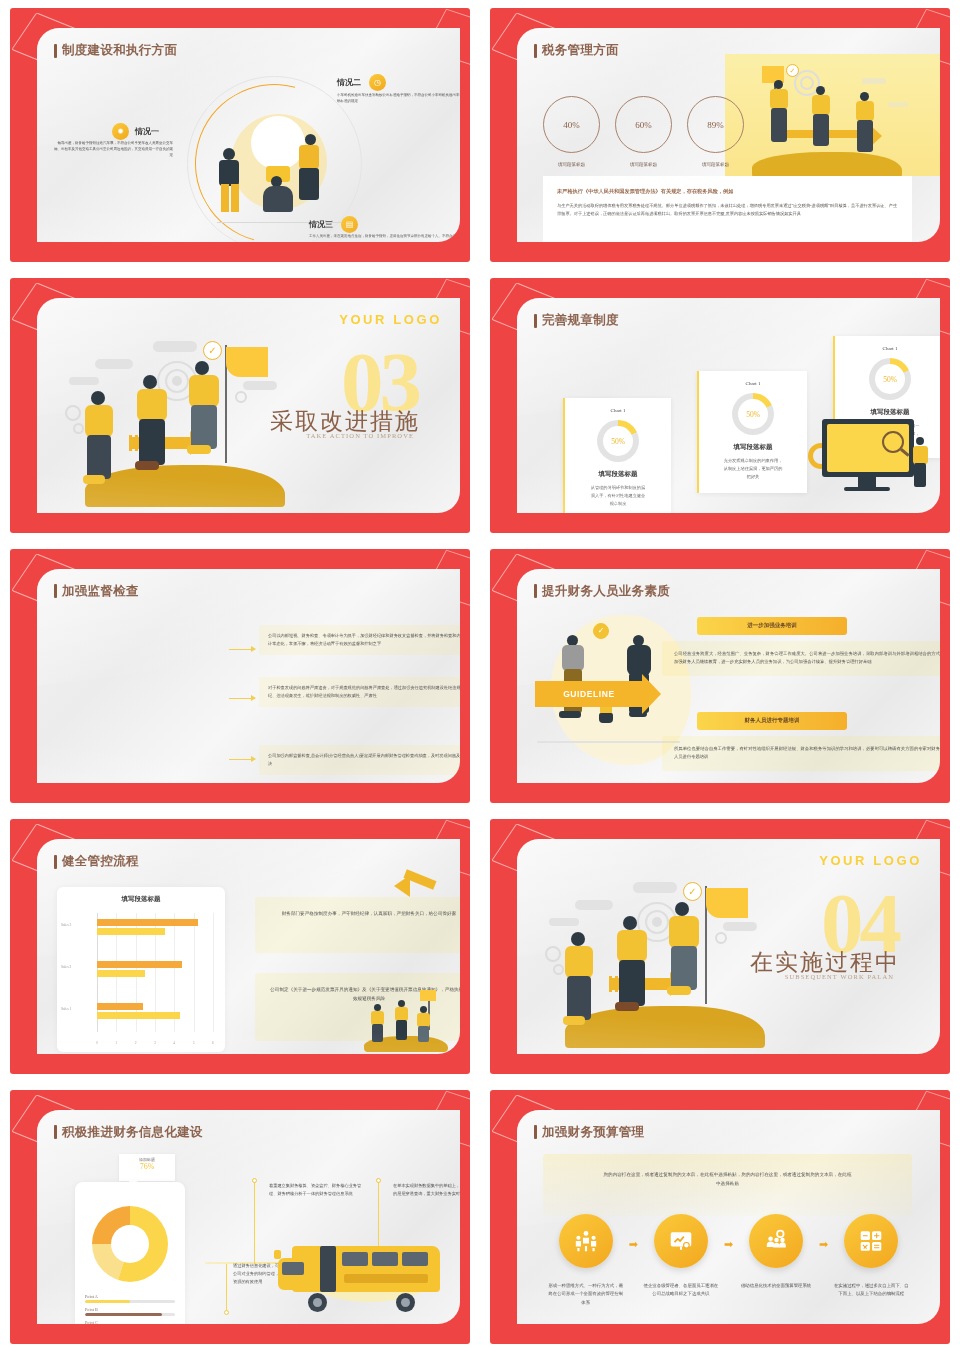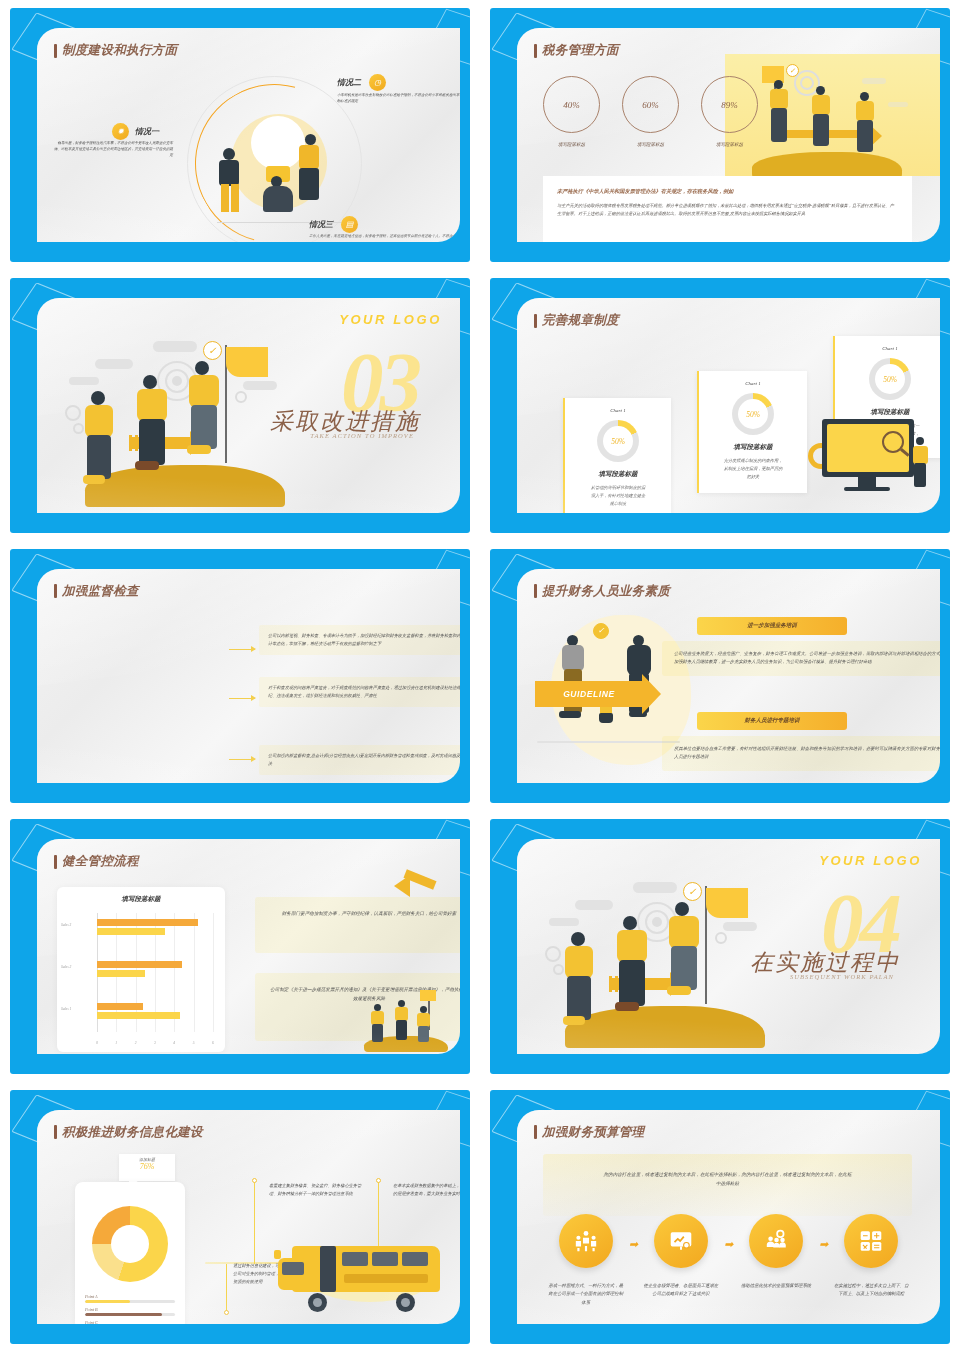--- a/index.html
+++ b/index.html
@@ -15,24 +15,23 @@
     grid-template-columns: repeat(2, 480px);
     grid-template-rows: repeat(5, 270.4px);
   }
   .slide {
     position: relative;
     padding: 8px 10px;
   }
   .card {
     position: relative;
     width: 100%; height: 100%;
-    background: #0ea5e9;
+    background: #ef4444;
     border-radius: 3px;
     overflow: hidden;
-    font-style: italic;
   }
   .card::after{
     content:"";
     position:absolute; left:12px; top:10px;
     width:46px;height:42px;
     border:1.2px solid rgba(255,255,255,.55);
     transform: rotate(22deg) skewX(-12deg);
     border-radius:2px;
     pointer-events:none;
   }
@@ -123,21 +122,21 @@
   .s1-h3{ position:absolute; left:272px; top:188px; display:flex; align-items:center; gap:8px; }
   .case-title{ font-family:"Liberation Serif", serif; font-size:8px; font-weight:700; color:#3b3b3b; }
   .case-badge{
     width:17px;height:17px;border-radius:50%;
     background:linear-gradient(145deg,#FBC93B,#F0A91E);
     display:flex;align-items:center;justify-content:center;
     color:#fff; font-size:8px;
   }
 
   
-  .s2-donuts{ position:absolute; left:26px; top:48px; display:flex; gap:22px; }
+  .s2-donuts{ position:absolute; left:26px; top:68px; display:flex; gap:15px; }
   .s2-d{ width:57px; text-align:center; }
   .s2-ring{
     width:57px;height:57px;border-radius:50%;
     border:1px solid #a9826b;
     display:flex;align-items:center;justify-content:center;
     font-family:"Liberation Serif",serif; font-size:9px; color:#8a5f48;
   }
   .s2-cap{ margin-top:9px; font-family:"Liberation Serif",serif; font-size:4.5px; color:#6d5140; }
   .s2-panel{
     position:absolute; left:26px; right:28px; top:148px; height:78px;

